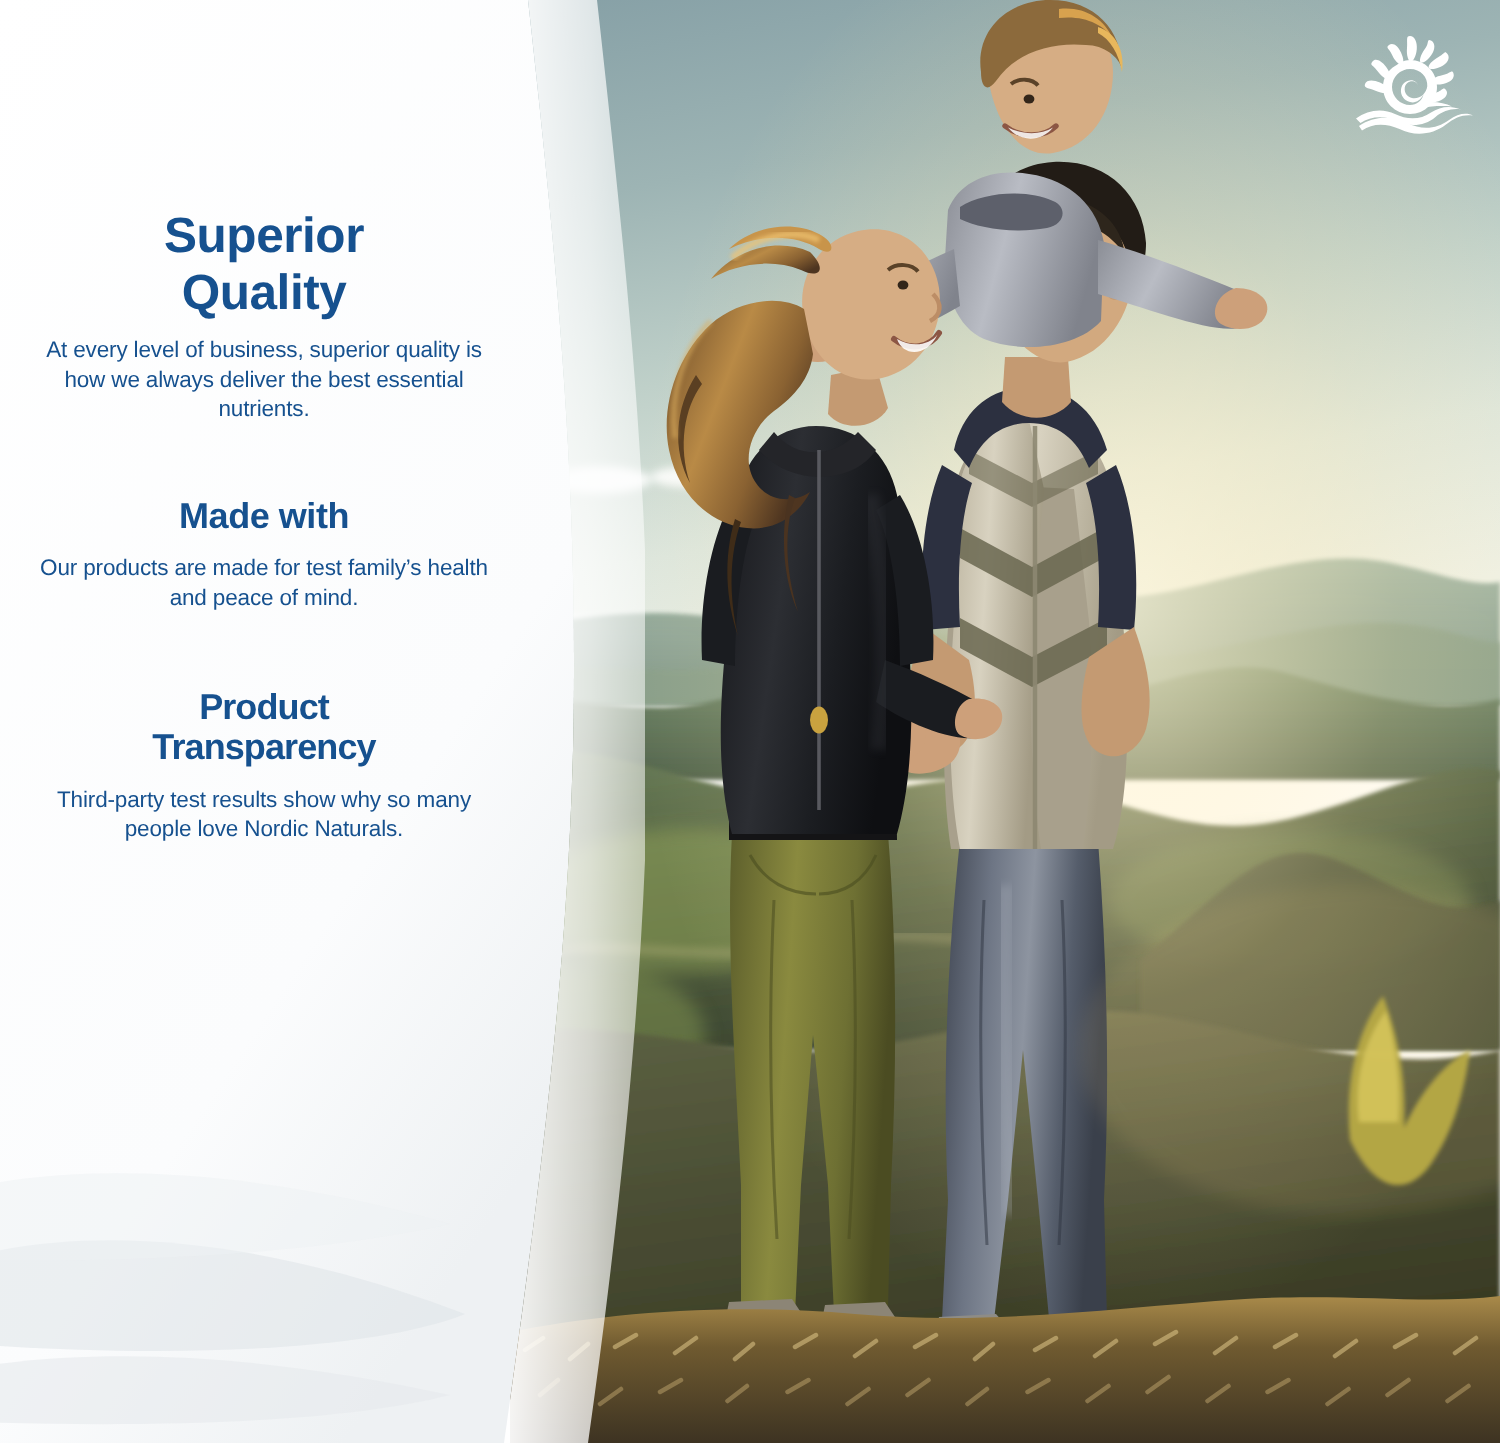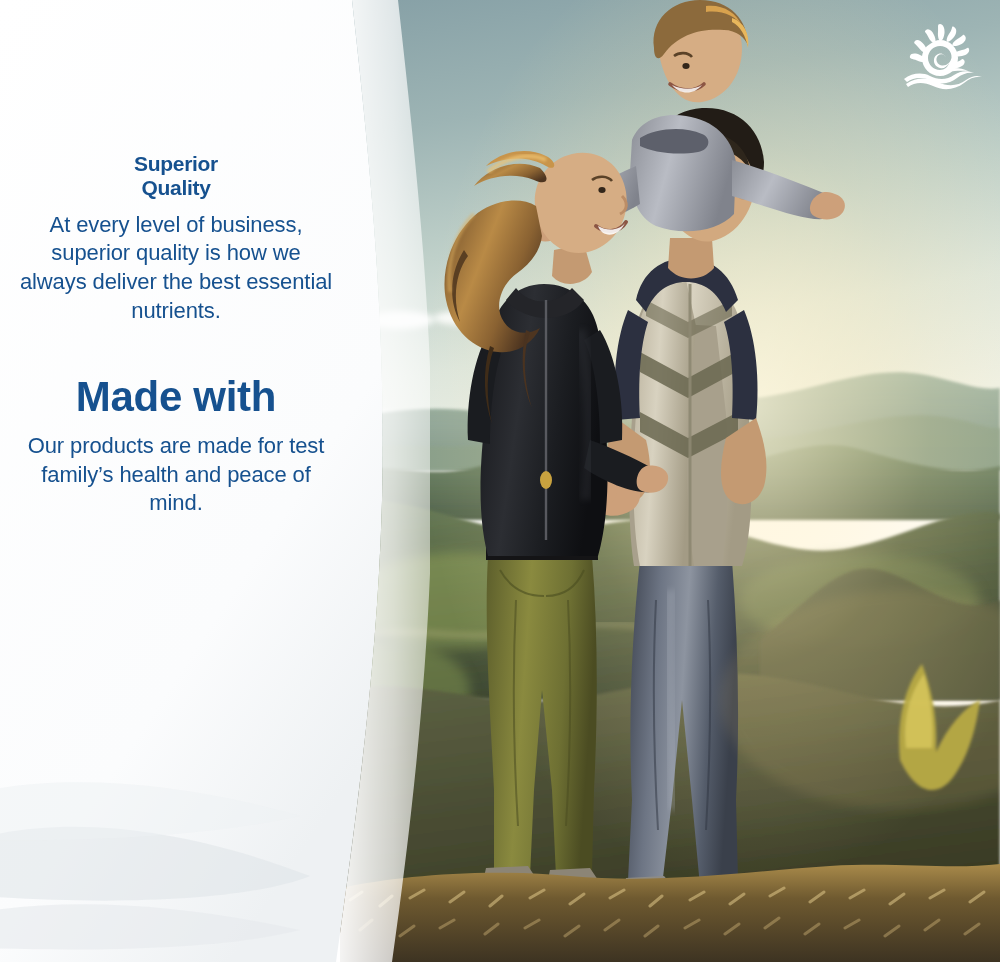--- a/index.html
+++ b/index.html
@@ -47,33 +47,33 @@
     justify-content:flex-start;
     align-items:center;
     padding-top:138px;
   }
   .block { width:330px; text-align:center; }
   .block + .block { margin-top:46px; }
 
   .block h2 {
     color:#16518f;
     font-weight:bold;
-    font-size:42px;
+    font-size:24px;
     line-height:1.14;
     letter-spacing:-0.3px;
     margin-bottom:11px;
   }
   .block p {
     color:#16518f;
-    font-size:22px;
+    font-size:15px;
     line-height:1.30;
     letter-spacing:-0.1px;
     padding:0 14px;
   }
-  .b1 h2 { font-size:21px;margin-top:14px; }
+  .b1 h2 { font-size:33px; }
   .b1 p  { padding:0 8px; }
   .b2    { margin-top:48px !important; }
   .b3    { margin-top:50px !important; }
   .b3 h2 { letter-spacing:-0.6px; }
   .b3 p  { padding:0 20px; }
 
   
   .logo {
     position:absolute;
     right:18px; top:22px;
@@ -450,20 +450,27 @@
       <p>At every level of business, superior quality is how we always deliver the best essential nutrients.</p>
     </div>
 
     <div class="block b2">
       <h2>
         <span>Made with</span><br>
       </h2>
       <p>Our products are made for test family’s health and peace of mind.</p>
     </div>
 
+    <div class="block b3">
+      <h2>
+        <span>Product</span><br>
+        <span>Transparency</span>
+      </h2>
+      <p>Third-party test results show why so many people love Nordic Naturals.</p>
+    </div>
 
   </div>
 
   <div class="logo">
     <svg viewBox="0 0 80 70">
       <g fill="#ffffff">
 
         <path d="M38,2 C41,2 43,6 42.5,11 C42,16 40,19 38.5,19 C37,19 35.5,15 36,10 C36.5,5 35,2 38,2 Z"></path>
         <path d="M52,5 C55,6.5 55,11 52,15 C49,19 46,20.5 45,19.5 C44,18.5 45,14.5 48,10.5 C51,6.5 49,3.5 52,5 Z"></path>
         <path d="M63,14 C65,16.5 63,20.5 58.5,22.5 C54,24.5 51,24.5 50.5,23 C50,21.5 52.5,18.5 57,16 C61.5,13.5 61,11.5 63,14 Z"></path>

